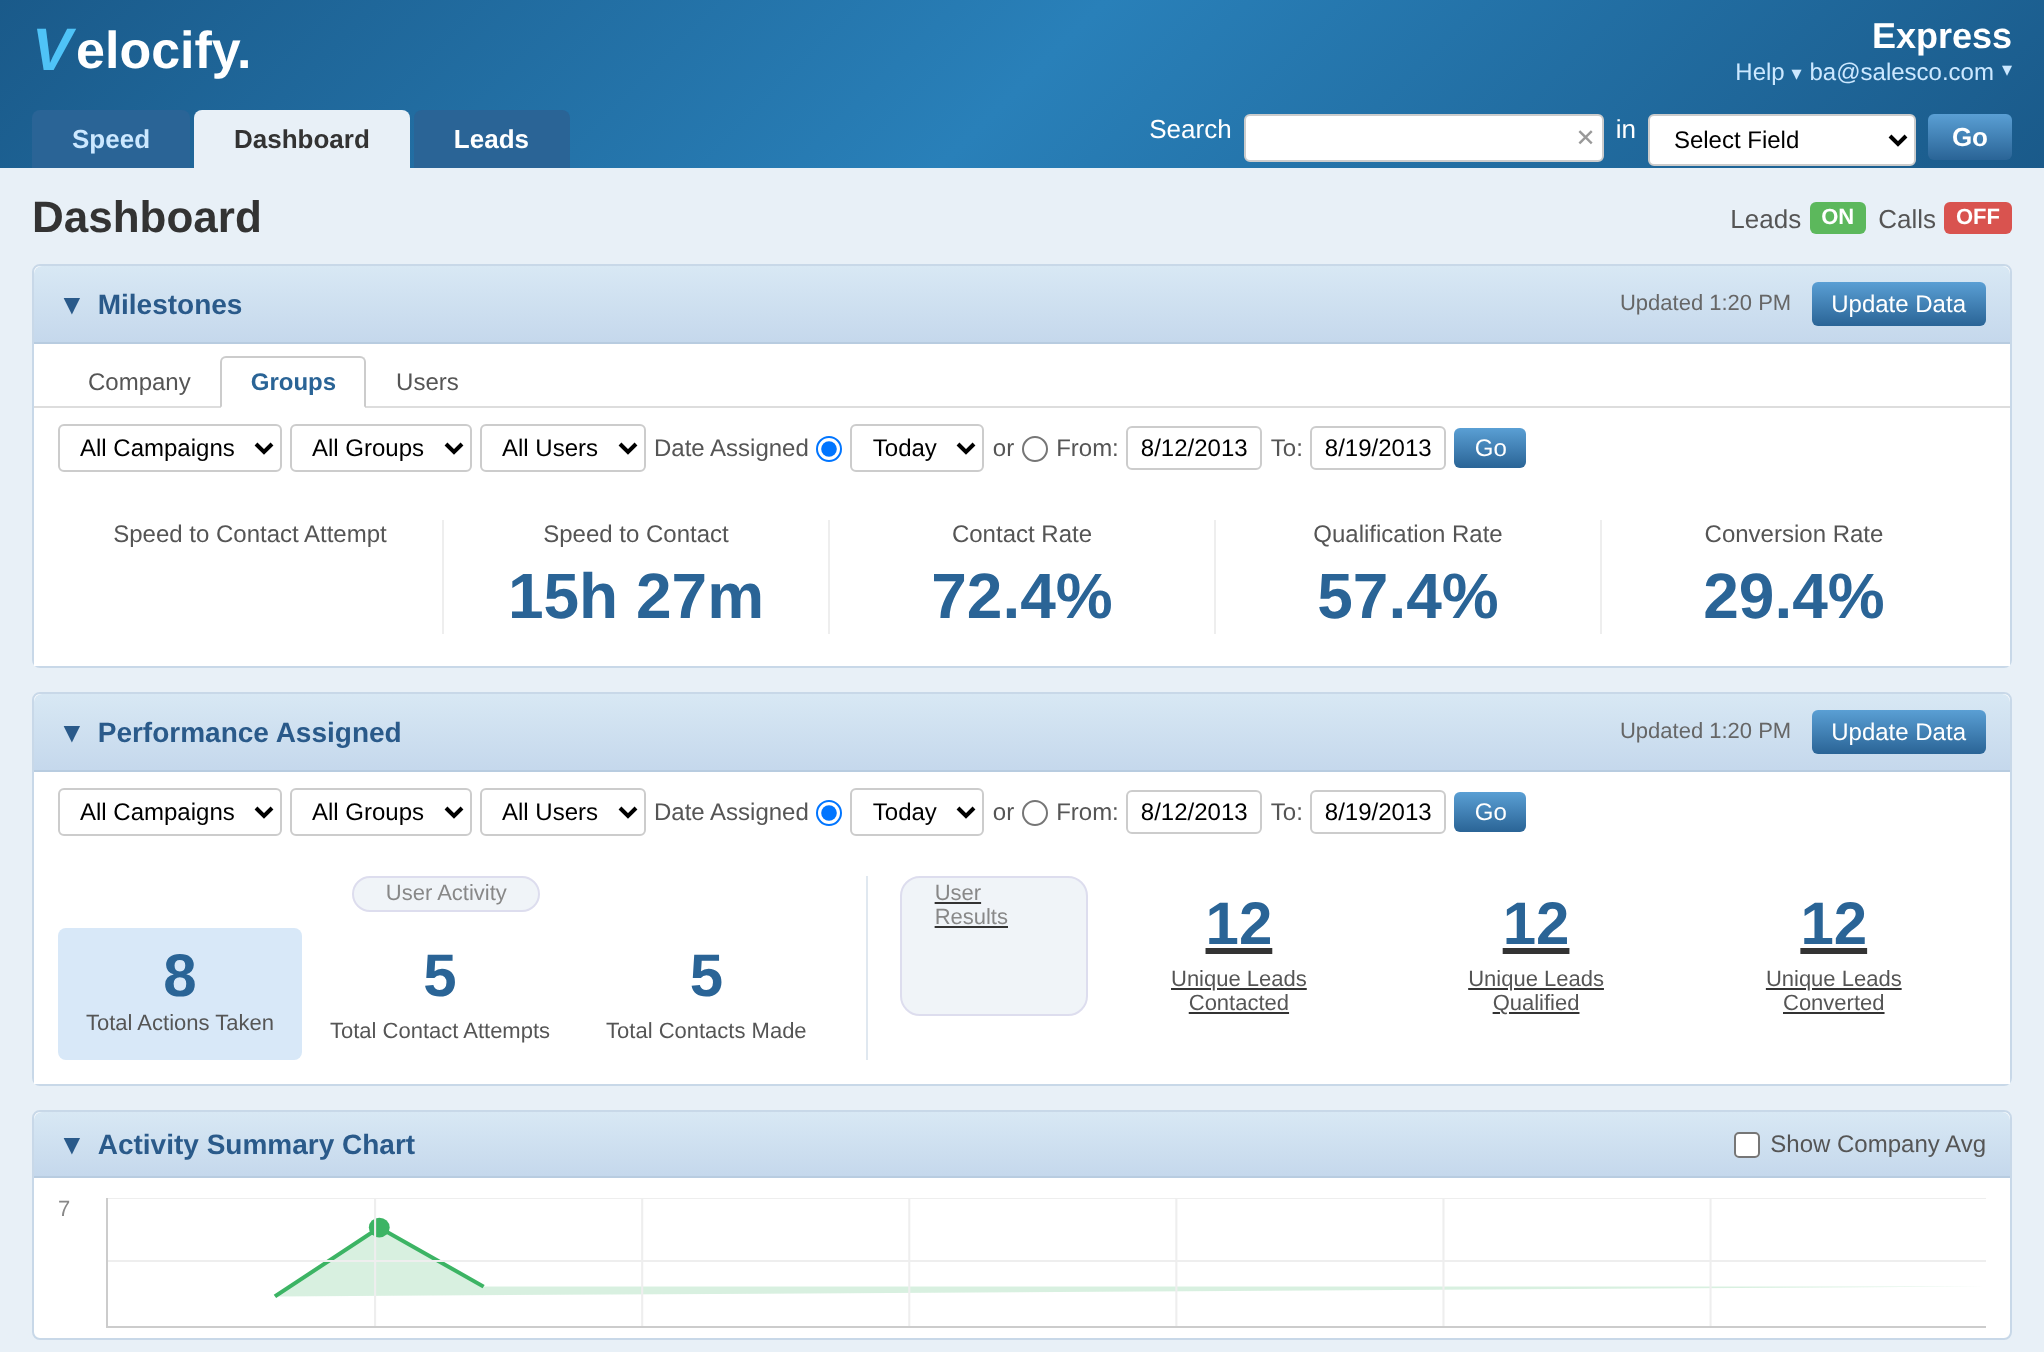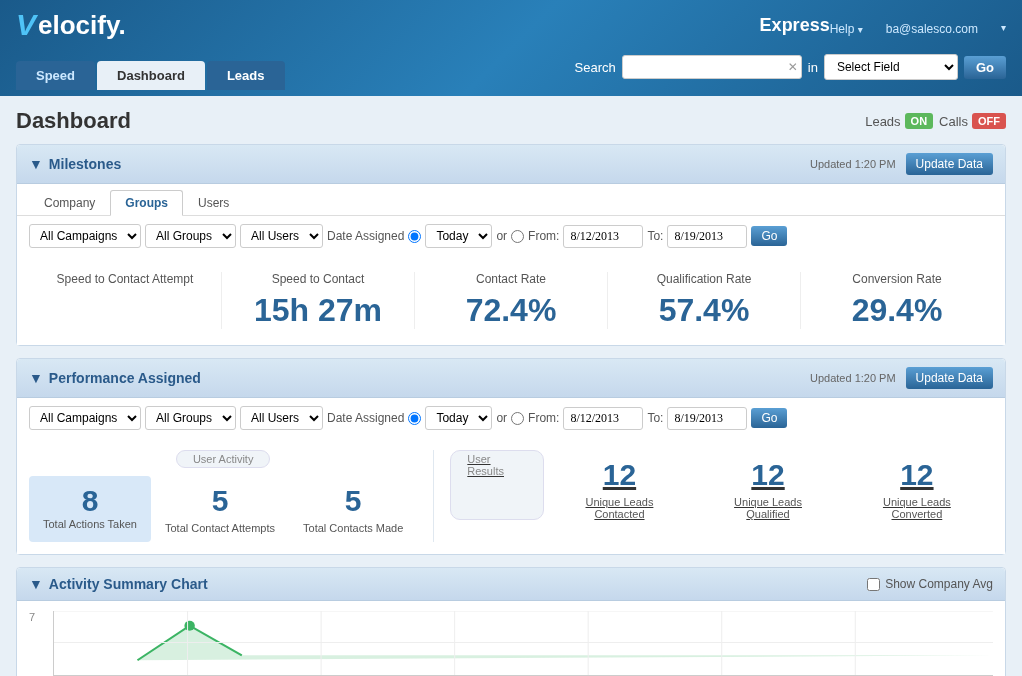--- a/index.html
+++ b/index.html
@@ -26,32 +26,32 @@
       font-weight: bold;
     }
     .logo-v {
       color: #4fc3f7;
       font-size: 30px;
       font-style: italic;
       margin-right: 2px;
     }
     .header-right {
       display: flex;
-      flex-direction: row;
+      flex-direction: column;
       align-items: flex-end;
       color: white;
     }
     .express-label {
       font-size: 18px;
       font-weight: bold;
       color: white;
     }
     .header-links {
       display: flex;
-      gap: 23px;
+      gap: 4px;
       font-size: 12px;
       color: #cce8ff;
     }
     .header-links a {
       color: #cce8ff;
       text-decoration: none;
     }
     .header-links .dropdown-arrow {
       font-size: 10px;
     }
@@ -84,23 +84,23 @@
       background: #e8f0f7;
       color: #333;
     }
     .nav-tab.leads-tab {
       background: #2a6496;
       color: white;
     }
 
     .search-bar {
       display: flex;
-      align-items: center;
+      align-items: flex-start;
       gap: 6px;
-      padding-bottom: 16px;
+      padding-bottom: 0;
     }
     .search-label {
       color: white;
       font-size: 13px;
     }
     .search-input-wrapper {
       position: relative;
       display: flex;
       align-items: center;
     }
@@ -276,22 +276,21 @@
     }
     .date-label {
       font-size: 12px;
       color: #555;
     }
     .date-input {
       padding: 3px 6px;
       border: 1px solid #ccc;
       border-radius: 3px;
       font-size: 12px;
-      width: 80px;
-      font-family: Liberation Serif, serif;
+      width: 68px;
     }
     .filter-go-btn {
       padding: 3px 10px;
       background: linear-gradient(to bottom, #5a9fd4, #2a6496);
       color: white;
       border: none;
       border-radius: 3px;
       font-size: 12px;
       cursor: pointer;
     }

